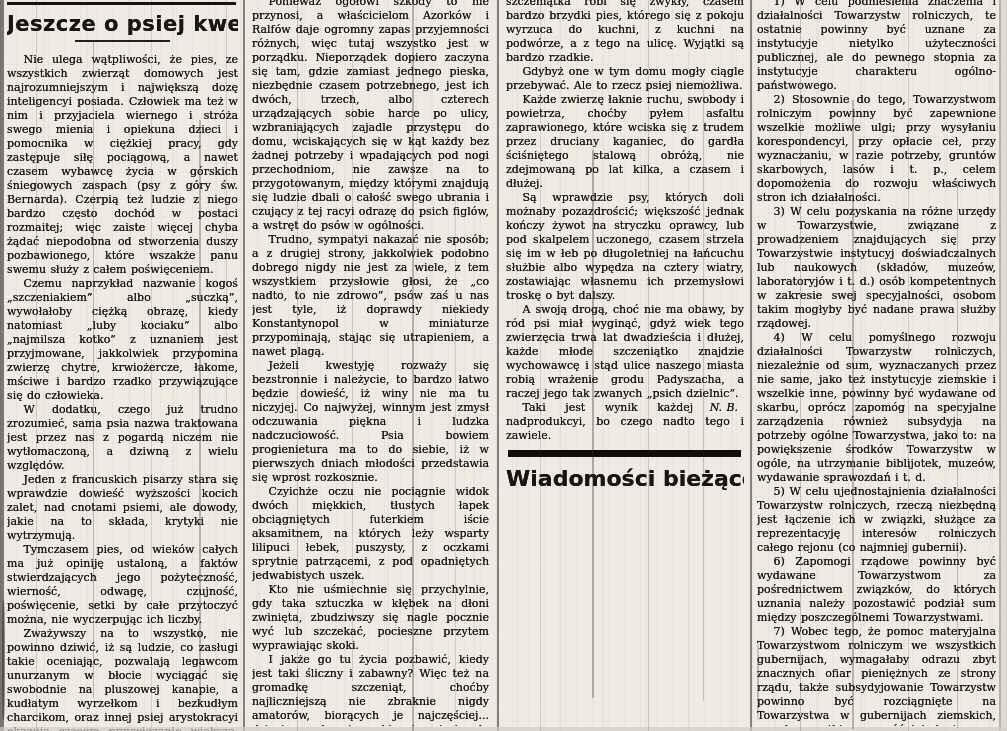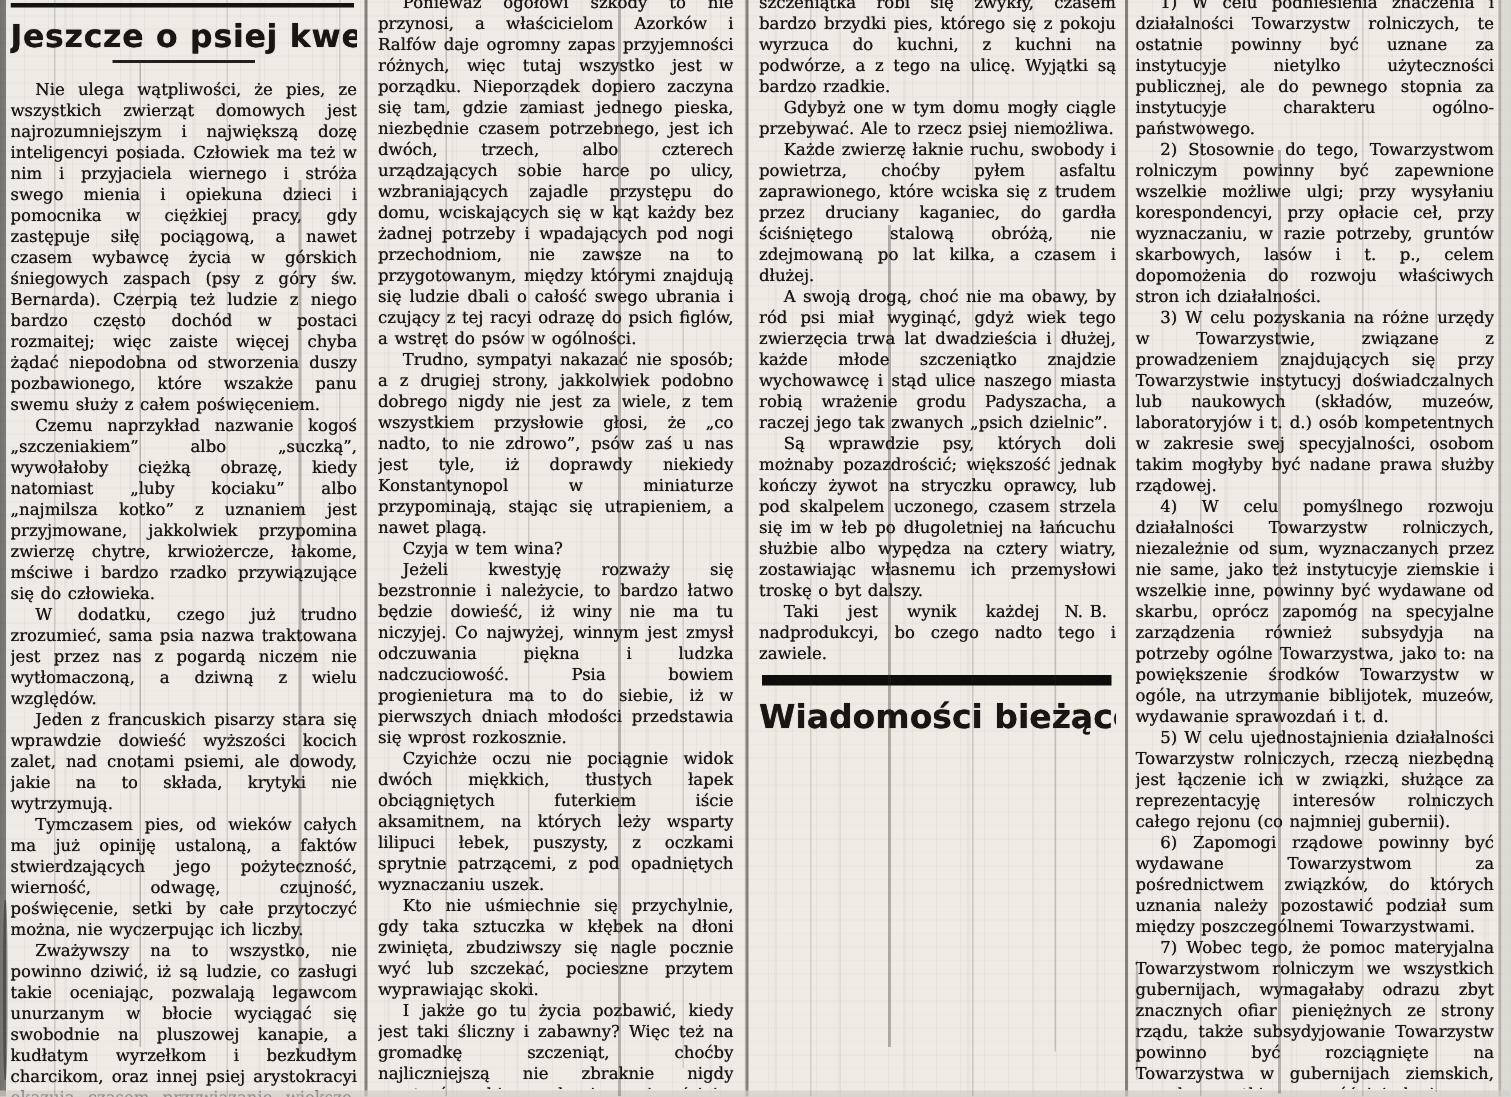--- a/index.html
+++ b/index.html
@@ -48,21 +48,21 @@
   .section-heading{
     font-family:"DejaVu Sans", sans-serif;
     font-weight:bold;
     font-size:22px;
     text-align:center;
     margin:0 0 6px 0;
     text-shadow:0 0 .5px rgba(0,0,0,.85);
     white-space:nowrap;
   }
   
-  .closing .sig{float:right;padding-right:6px;}
+  .closing .sig{float:right;font-style:italic;padding-right:6px;}
   
   .vrule{position:absolute;top:0;bottom:0;width:2px;background:rgba(45,42,36,.55);}
   .vrule.r1{left:243px;}
   .vrule.r2{left:497px;}
   .vrule.r3{left:750px;}
   .vrule.r4{left:999px;background:rgba(45,42,36,.3);}
   
   .edge-left{position:absolute;left:0;top:0;bottom:0;width:4px;background:rgba(30,28,24,.55);}
   .edge-right{position:absolute;right:0;top:0;bottom:0;width:6px;background:#dcdad2;}
   .edge-bottom{position:absolute;left:0;right:0;bottom:0;height:4px;background:rgba(208,206,198,.7);}
@@ -87,36 +87,35 @@
         <p>Tymczasem pies, od wieków całych ma już opiniję ustaloną, a faktów stwierdzających jego pożyteczność, wierność, odwagę, czujność, poświęcenie, setki by całe przytoczyć można, nie wyczerpując ich liczby.</p>
         <p>Zważywszy na to wszystko, nie powinno dziwić, iż są ludzie, co zasługi takie oceniając, pozwalają legawcom unurzanym w błocie wyciągać się swobodnie na pluszowej kanapie, a kudłatym wyrzełkom i bezkudłym charcikom, oraz innej psiej arystokracyi okazują czasem przywiązanie większe, niż reszcie swego otoczenia.</p>
       </div>
   </div>
 
   <div class="col col-2">
     <div>
 
     <p>Ponieważ ogółowi szkody to nie przynosi, a właścicielom Azorków i Ralfów daje ogromny zapas przyjemności różnych, więc tutaj wszystko jest w porządku. Nieporządek dopiero zaczyna się tam, gdzie zamiast jednego pieska, niezbędnie czasem potrzebnego, jest ich dwóch, trzech, albo czterech urządzających sobie harce po ulicy, wzbraniających zajadle przystępu do domu, wciskających się w kąt każdy bez żadnej potrzeby i wpadających pod nogi przechodniom, nie zawsze na to przygotowanym, między którymi znajdują się ludzie dbali o całość swego ubrania i czujący z tej racyi odrazę do psich figlów, a wstręt do psów w ogólności.</p>
         <p>Trudno, sympatyi nakazać nie sposób; a z drugiej strony, jakkolwiek podobno dobrego nigdy nie jest za wiele, z tem wszystkiem przysłowie głosi, że „co nadto, to nie zdrowo”, psów zaś u nas jest tyle, iż doprawdy niekiedy Konstantynopol w miniaturze przypominają, stając się utrapieniem, a nawet plagą.</p>
-        <p>Czyja w tem wina?</p>
         <p>Jeżeli kwestyję rozważy się bezstronnie i należycie, to bardzo łatwo będzie dowieść, iż winy nie ma tu niczyjej. Co najwyżej, winnym jest zmysł odczuwania piękna i ludzka nadczuciowość. Psia bowiem progienietura ma to do siebie, iż w pierwszych dniach młodości przedstawia się wprost rozkosznie.</p>
-        <p>Czyichże oczu nie pociągnie widok dwóch miękkich, tłustych łapek obciągniętych futerkiem iście aksamitnem, na których leży wsparty lilipuci łebek, puszysty, z oczkami sprytnie patrzącemi, z pod opadniętych wyznaczaniu uszek.</p>
+        <p>Czyichże oczu nie pociągnie widok dwóch miękkich, tłustych łapek obciągniętych futerkiem iście aksamitnem, na których leży wsparty lilipuci łebek, puszysty, z oczkami sprytnie patrzącemi, z pod opadniętych jedwabistych uszek.</p>
         <p>Kto nie uśmiechnie się przychylnie, gdy taka sztuczka w kłębek na dłoni zwinięta, zbudziwszy się nagle pocznie wyć lub szczekać, pocieszne przytem wyprawiając skoki.</p>
         <p>I jakże go tu życia pozbawić, kiedy jest taki śliczny i zabawny? Więc też na gromadkę szczeniąt, choćby najliczniejszą nie zbraknie nigdy amatorów, biorących je najczęściej... dzieciom do igraszki, to jest do pastwienia się barbarzyńskiego.</p>
       </div>
   </div>
 
   <div class="col col-3">
     <div>
 
     <p class="cont3 cont-first cont">szczeniątka robi się zwykły, czasem bardzo brzydki pies, którego się z pokoju wyrzuca do kuchni, z kuchni na podwórze, a z tego na ulicę. Wyjątki są bardzo rzadkie.</p>
         <p class="cont3 cont-first">Gdybyż one w tym domu mogły ciągle przebywać. Ale to rzecz psiej niemożliwa.</p>
         <p class="cont3 cont-first">Każde zwierzę łaknie ruchu, swobody i powietrza, choćby pyłem asfaltu zaprawionego, które wciska się z trudem przez druciany kaganiec, do gardła ściśniętego stalową obróżą, nie zdejmowaną po lat kilka, a czasem i dłużej.</p>
+        <p class="cont3 cont-first">Są wprawdzie psy, których doli możnaby pozazdrościć; większość jednak kończy żywot na stryczku oprawcy, lub pod skalpelem uczonego, czasem strzela się im w łeb po długoletniej na łańcuchu służbie albo wypędza na cztery wiatry, zostawiając własnemu ich przemysłowi troskę o byt dalszy.</p>
         <p class="cont3 cont-first">A swoją drogą, choć nie ma obawy, by ród psi miał wyginąć, gdyż wiek tego zwierzęcia trwa lat dwadzieścia i dłużej, każde młode szczeniątko znajdzie wychowawcę i stąd ulice naszego miasta robią wrażenie grodu Padyszacha, a raczej jego tak zwanych „psich dzielnic”.</p>
-        <p class="cont3 cont-first">Są wprawdzie psy, których doli możnaby pozazdrościć; większość jednak kończy żywot na stryczku oprawcy, lub pod skalpelem uczonego, czasem strzela się im w łeb po długoletniej na łańcuchu służbie albo wypędza na cztery wiatry, zostawiając własnemu ich przemysłowi troskę o byt dalszy.</p>
       </div>
     <p class="closing">
       <span class="sig">N. B.</span>
       <span>Taki jest wynik każdej nadprodukcyi, bo czego nadto tego i zawiele.</span>
     </p>
     <div class="section-bar"></div>
     <h2 class="section-heading">Wiadomości bieżące.</h2>
 
   </div>
 

